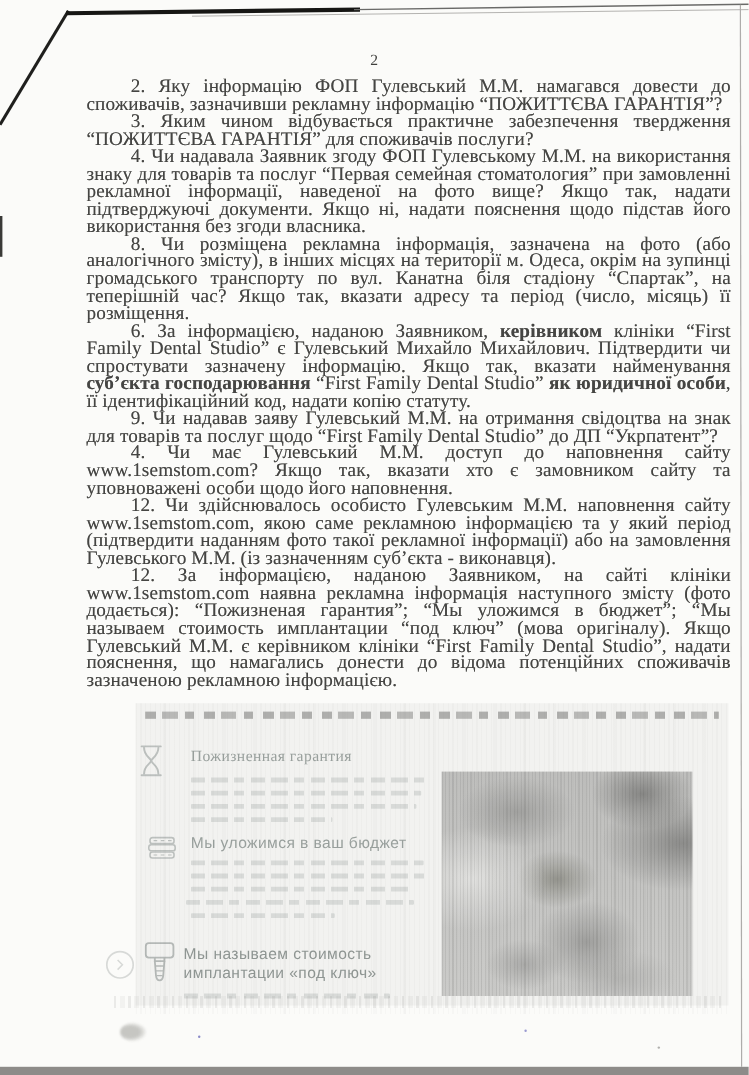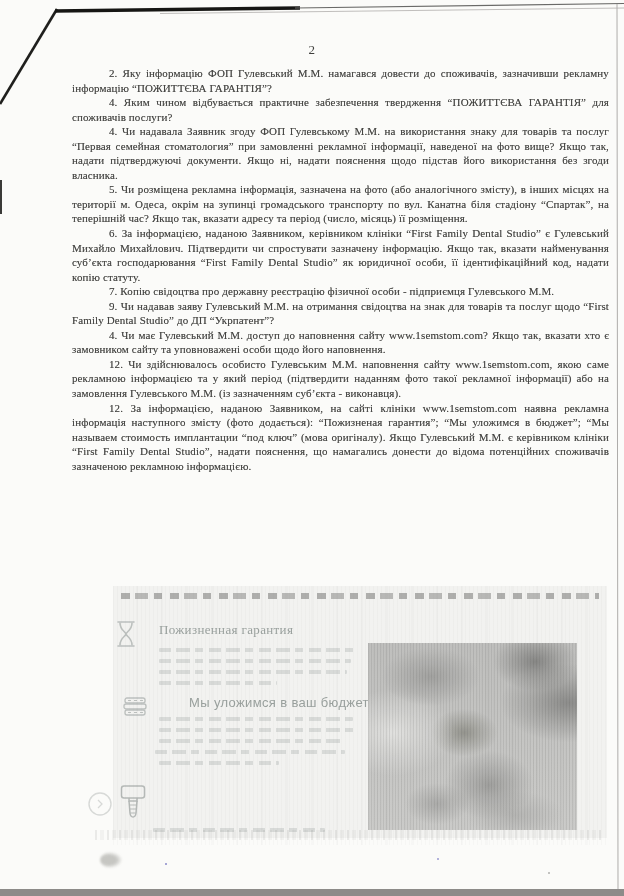--- a/index.html
+++ b/index.html
@@ -18,44 +18,44 @@
     background:radial-gradient(ellipse at 40% 50%, #b9b9b5 0 40%, transparent 75%);filter:blur(1px);opacity:.8;}
   .speck{position:absolute;width:2px;height:2px;border-radius:50%;}
   .speck.s1{left:165px;top:863px;background:#8a8ac8;}
   .speck.s2{left:437px;top:858px;background:#9a9ad0;}
   .speck.s3{left:548px;top:872px;background:#b0b0ae;}
 
   
   .page-number{position:absolute;left:0;top:42px;width:624px;text-align:center;
     font-size:13px;color:#3f3f3d;letter-spacing:.5px;}
   .doc-text{position:absolute;left:72px;top:66px;width:537px;
-    font-size:11px;line-height:14.55px;color:var(--text);
+    font-size:16px;line-height:14.55px;color:var(--text);
     text-align:justify;letter-spacing:.12px;
     text-shadow:0 0 .45px rgba(70,70,66,.55);}
   .doc-text p{text-indent:37px;}
-  .doc-text .b{font-weight:normal;}
+  .doc-text .b{font-weight:bold;}
 
   
   .attachment{position:absolute;left:85px;top:586px;width:524px;height:259px;z-index:5;}
   .attach-bg{position:absolute;left:28px;top:0;width:494px;height:252px;background:var(--attach-bg);}
   .attach-noise{position:absolute;left:28px;top:0;width:494px;height:259px;opacity:.35;
     background:repeating-linear-gradient(90deg, rgba(120,120,118,.10) 0 1px, transparent 1px 4px),
                repeating-linear-gradient(90deg, transparent 0 23px, rgba(110,110,108,.08) 23px 25px);}
   .attach-bottom-noise{position:absolute;left:10px;top:244px;width:506px;height:10px;opacity:.5;
     background:repeating-linear-gradient(90deg, rgba(100,100,98,.22) 0 2px, transparent 2px 5px, rgba(100,100,98,.12) 5px 9px, transparent 9px 12px);
     filter:blur(.4px);}
   .nav-strip{position:absolute;left:36px;top:7px;width:478px;height:6px;opacity:.55;
     background:repeating-linear-gradient(90deg, #777775 0 9px, transparent 9px 14px, #8a8a88 14px 27px, transparent 27px 33px, #777775 33px 41px, transparent 41px 49px);
     filter:blur(.35px);}
 
   .feature-title{position:absolute;font-family:"Liberation Sans",sans-serif;
     font-size:13px;line-height:15.5px;color:var(--heading);letter-spacing:.35px;
     filter:blur(.25px);}
   .t1{left:74px;top:36px;width:220px;font-family:Liberation Serif, serif;}
-  .t2{left:74px;top:109px;width:240px;text-align:center;}
+  .t2{left:74px;top:109px;width:240px;}
   .t3{left:68px;top:201px;width:168px;color:#8f9693;}
 
   .blur-line{position:absolute;height:4px;border-radius:1px;opacity:.6;filter:blur(.35px);
     background:repeating-linear-gradient(90deg, var(--faint) 0 12px, transparent 12px 17px, var(--faint) 17px 31px, transparent 31px 36px, var(--faint) 36px 44px, transparent 44px 50px);}
 
   .icon-box{position:absolute;}
   .i1{left:31px;top:34px;}
   .i2{left:37px;top:110px;}
   .i3{left:33px;top:198px;}
   .i0{left:2px;top:205px;}
@@ -75,25 +75,24 @@
   .photo::after{content:"";position:absolute;inset:0;
     background:repeating-linear-gradient(90deg, rgba(60,60,58,.10) 0 1px, transparent 1px 3px);}
 </style>
 </head>
 <body>
 
 <div class="page-number">2</div>
 
 <div class="doc-text" id="doc-text">
     <p><span>2. Яку інформацію ФОП Гулевський М.М. намагався довести до споживачів, зазначивши рекламну інформацію “ПОЖИТТЄВА ГАРАНТІЯ”?</span></p>
-    <p><span>4. Яким чином відбувається практичне забезпечення твердження “ПОЖИТТЄВА ГАРАНТІЯ” для споживачів послуги?</span></p>
+    <p><span>3. Яким чином відбувається практичне забезпечення твердження “ПОЖИТТЄВА ГАРАНТІЯ” для споживачів послуги?</span></p>
     <p><span>4. Чи надавала Заявник згоду ФОП Гулевському М.М. на використання знаку для товарів та послуг “Первая семейная стоматология” при замовленні рекламної інформації, наведеної на фото вище? Якщо так, надати підтверджуючі документи. Якщо ні, надати пояснення щодо підстав його використання без згоди власника.</span></p>
-    <p><span>5. Чи розміщена рекламна інформація, зазначена на фото (або аналогічного змісту), в інших місцях на території м. Одеса, окрім на зупинці громадського транспорту по вул. Канатна біля стадіону “Спартак”, на теперішній час? Якщо так, вказати адресу та період (число, місяць) її розміщення.</span></p>
+    <p><span>8. Чи розміщена рекламна інформація, зазначена на фото (або аналогічного змісту), в інших місцях на території м. Одеса, окрім на зупинці громадського транспорту по вул. Канатна біля стадіону “Спартак”, на теперішній час? Якщо так, вказати адресу та період (число, місяць) її розміщення.</span></p>
     <p><span>6. За інформацією, наданою Заявником, </span><span class="b">керівником</span><span> клініки “First Family Dental Studio” є Гулевський Михайло Михайлович. Підтвердити чи спростувати зазначену інформацію. Якщо так, вказати найменування </span><span class="b">суб’єкта господарювання</span><span> “First Family Dental Studio” </span><span class="b">як юридичної особи</span><span>, її ідентифікаційний код, надати копію статуту.</span></p>
-    <p><span>7. Копію свідоцтва про державну реєстрацію фізичної особи - підприємця Гулевського М.М.</span></p>
     <p><span>9. Чи надавав заяву Гулевський М.М. на отримання свідоцтва на знак для товарів та послуг щодо “First Family Dental Studio” до ДП “Укрпатент”?</span></p>
     <p><span>4. Чи має Гулевський М.М. доступ до наповнення сайту www.1semstom.com? Якщо так, вказати хто є замовником сайту та уповноважені особи щодо його наповнення.</span></p>
     <p><span>12. Чи здійснювалось особисто Гулевським М.М. наповнення сайту www.1semstom.com, якою саме рекламною інформацією та у який період (підтвердити наданням фото такої рекламної інформації) або на замовлення Гулевського М.М. (із зазначенням суб’єкта - виконавця).</span></p>
     <p><span>12. За інформацією, наданою Заявником, на сайті клініки www.1semstom.com наявна рекламна інформація наступного змісту (фото додається): “Пожизненая гарантия”; “Мы уложимся в бюджет”; “Мы называем стоимость имплантации “под ключ” (мова оригіналу). Якщо Гулевський М.М. є керівником клініки “First Family Dental Studio”, надати пояснення, що намагались донести до відома потенційних споживачів зазначеною рекламною інформацією.</span></p>
   </div>
 
 <div class="attachment">
   <div class="attach-bg"></div>
   <div class="nav-strip"></div>
 
@@ -139,20 +138,21 @@
   <div class="icon-box i3">
     <svg width="30" height="36" viewBox="0 0 30 36">
       <g fill="none" stroke="#b5b9b7" stroke-width="1.5">
         <path d="M6 2 h18 q2.5 0 2.5 2.5 v7 q0 2.5 -2.5 2.5 h-18 q-2.5 0 -2.5 -2.5 v-7 q0 -2.5 2.5 -2.5 z"></path>
         <path d="M11 14 v3 h8 v-3"></path>
         <path d="M11 17 l1 12 q0.5 4 3 4 q2.5 0 3 -4 l1 -12"></path>
         <path d="M11.4 21 h7.2 M11.8 25 h6.4 M12.4 29 h5.2" stroke-width="1.1"></path>
       </g>
     </svg>
   </div>
+  <div class="feature-title t3">Мы называем стоимость имплантации «под ключ»</div>
   <div class="blur-line" style="left:68px;top:242px;width:172px;"></div>
 
   <div class="photo"></div>
 
   <div class="attach-noise"></div>
   <div class="attach-bottom-noise"></div>
 </div>
 
 <svg class="scan-svg" width="624" height="896" viewBox="0 0 624 896">
   <path d="M57 9 L0 104" stroke="#1f1f1d" stroke-width="2.6" fill="none"></path>

